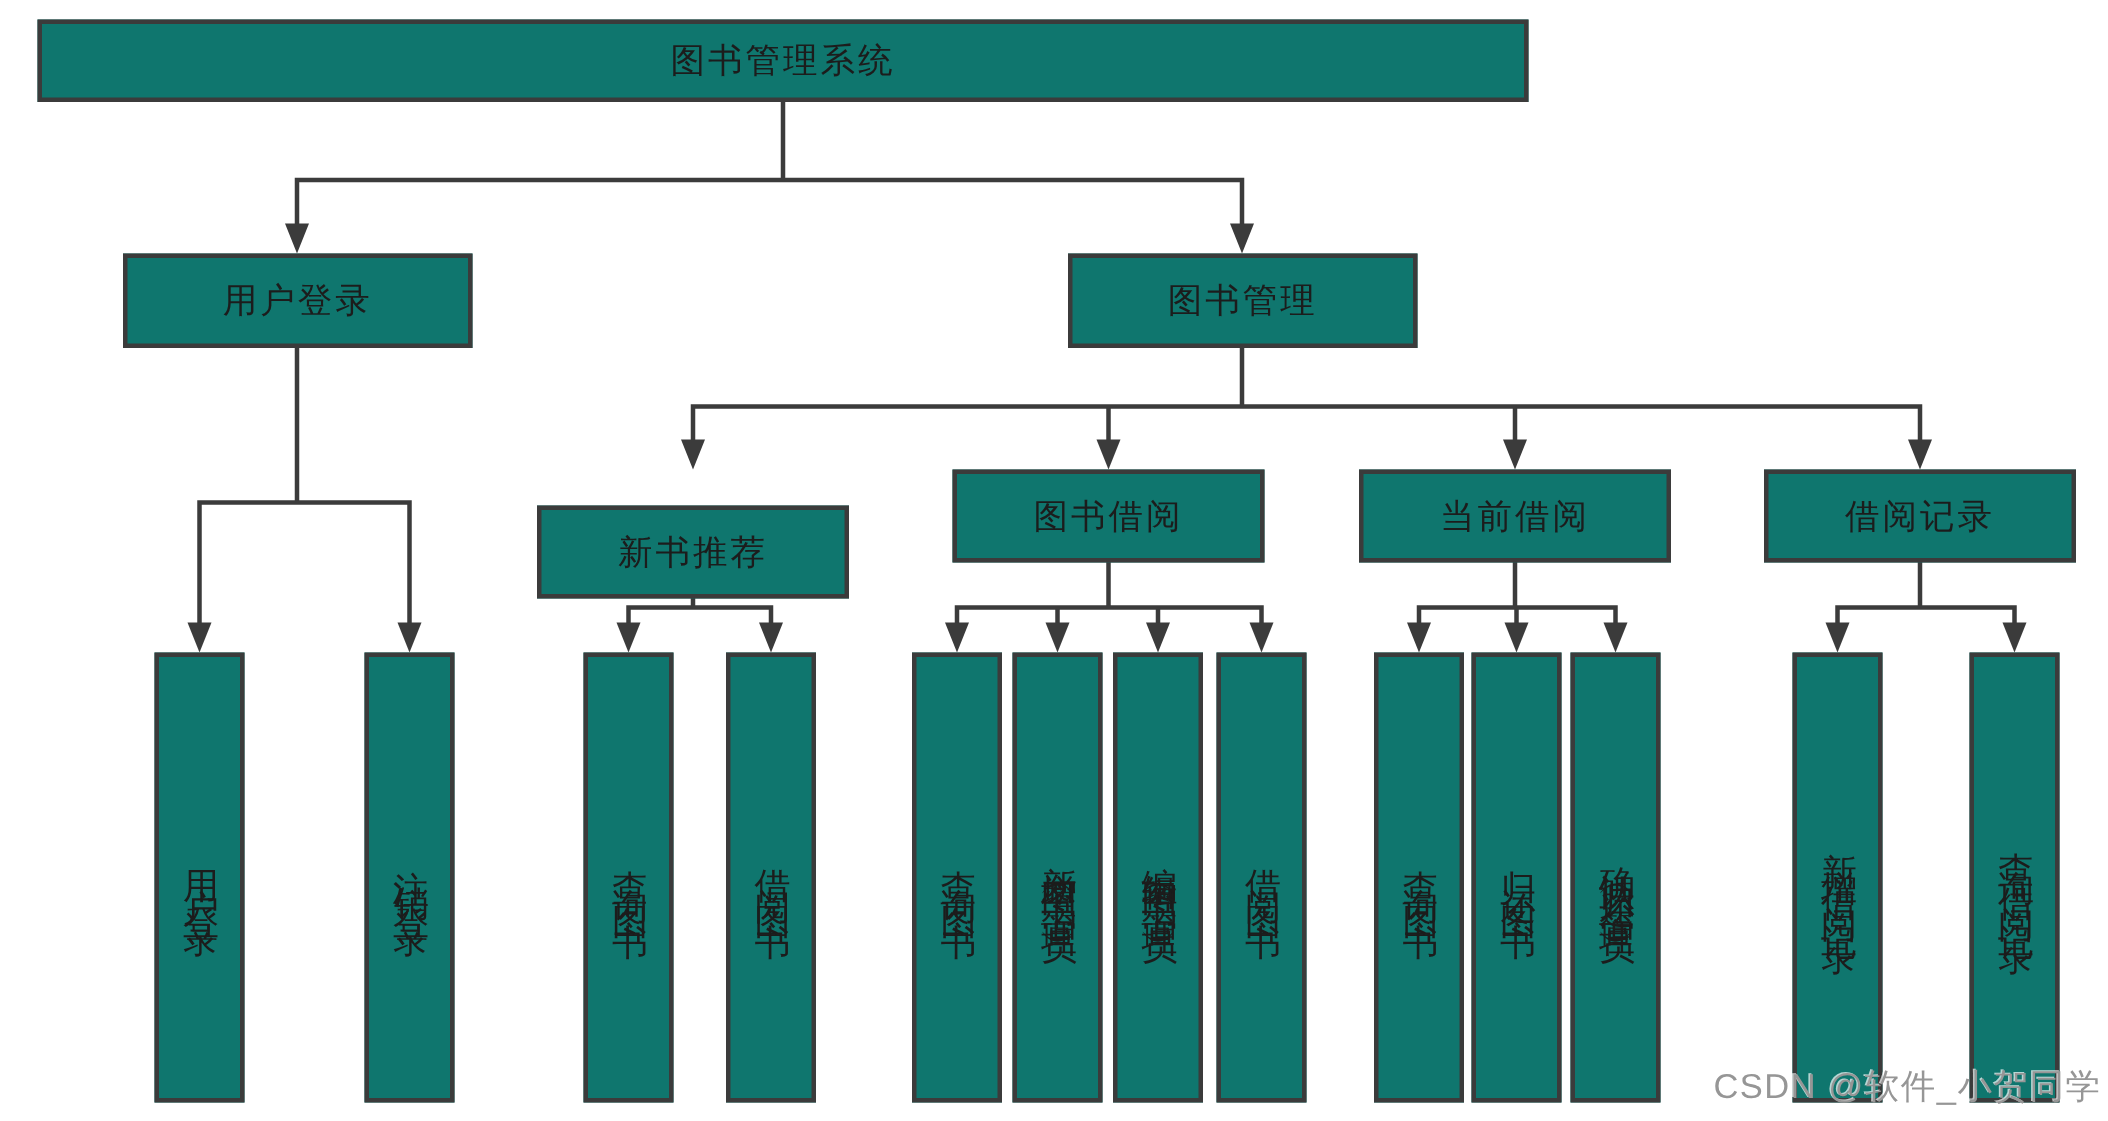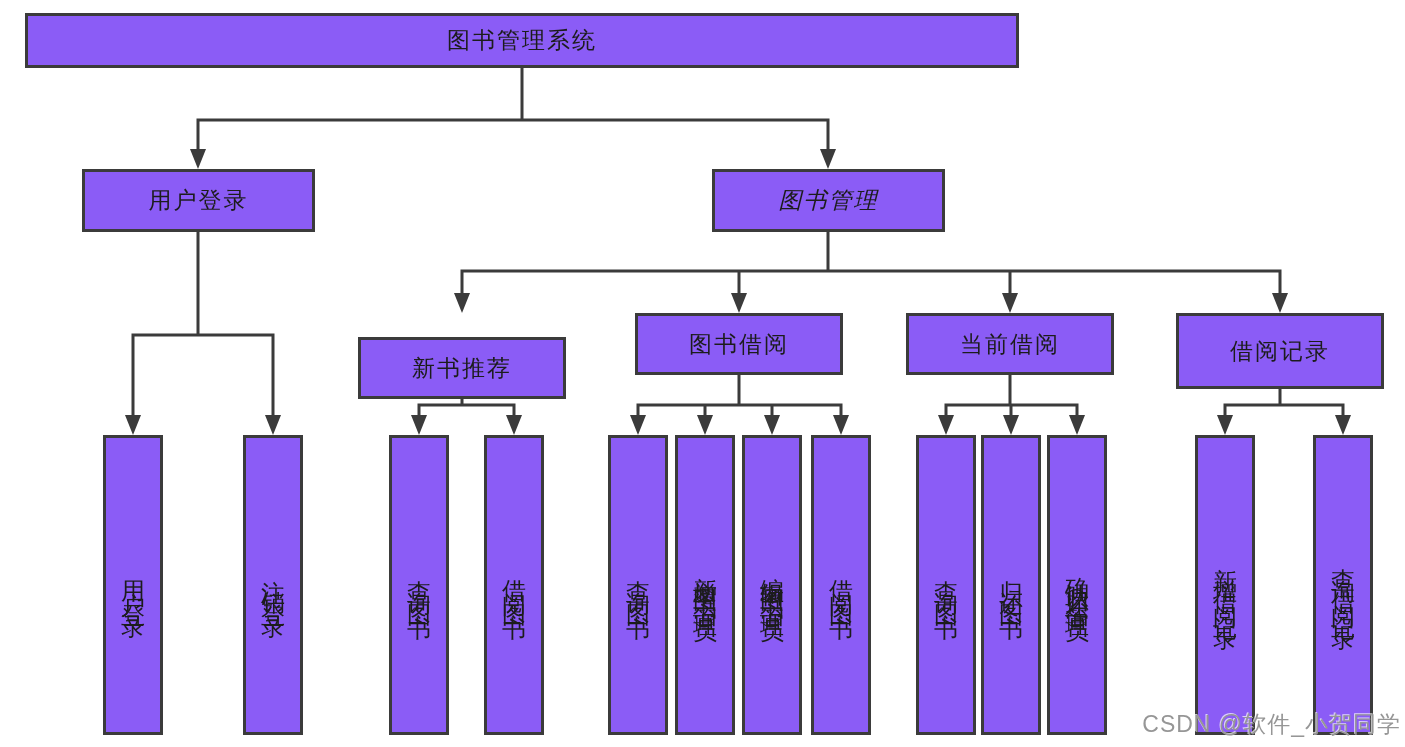--- a/index.html
+++ b/index.html
@@ -22,21 +22,21 @@
   .connector-line {
     stroke:var(--line, #3b3b3b);
     stroke-width:3;
     fill:none;
     stroke-linecap:square;
   }
   .arrow-head { fill:var(--line, #3b3b3b); }
   .box {
     position:absolute;
     border:3px solid var(--line, #3b3b3b);
-    background:#8b5cf6;
+    background:#0f766e;
     display:flex;
     align-items:center;
     justify-content:center;
     color:var(--text, #1c1c1c);
   }
   .box-h {
     font-size:23px;
     letter-spacing:2px;
     white-space:nowrap;
   }
@@ -93,26 +93,26 @@
     <polygon class="arrow-head" points="938,415 954,415 946,435"></polygon>
     <polygon class="arrow-head" points="1003,415 1019,415 1011,435"></polygon>
     <polygon class="arrow-head" points="1069,415 1085,415 1077,435"></polygon>
     <polygon class="arrow-head" points="1217,415 1233,415 1225,435"></polygon>
     <polygon class="arrow-head" points="1335,415 1351,415 1343,435"></polygon>
   </svg>
 
   <div class="box box-h" style="left:25px; top:13px; width:994px; height:55px;">图书管理系统</div>
 
   <div class="box box-h" style="left:82px; top:169px; width:233px; height:63px;">用户登录</div>
-  <div class="box box-h" style="left:712px; top:169px; width:233px; height:63px;font-style:italic;">图书管理</div>
+  <div class="box box-h" style="left:712px; top:169px; width:233px; height:63px;">图书管理</div>
 
   <div class="box box-h" style="left:358px; top:313px; width:208px; height:62px;margin-top:24px;">新书推荐</div>
   <div class="box box-h" style="left:635px; top:313px; width:208px; height:62px;">图书借阅</div>
   <div class="box box-h" style="left:906px; top:313px; width:208px; height:62px;">当前借阅</div>
-  <div class="box box-h" style="left:1176px; top:313px; width:208px; height:76px;">借阅记录</div>
+  <div class="box box-h" style="left:1176px; top:313px; width:208px; height:62px;">借阅记录</div>
 
   <div class="box leaf" style="left:103px;">用户登录</div>
   <div class="box leaf" style="left:243px;">注销登录</div>
 
   <div class="box leaf" style="left:389px;">查询图书</div>
   <div class="box leaf" style="left:484px;">借阅图书</div>
 
   <div class="box leaf" style="left:608px;">查询图书</div>
   <div class="box leaf leaf-long" style="left:675px;">新增图书（管理员）</div>
   <div class="box leaf leaf-long" style="left:742px;">编辑图书（管理员）</div>

